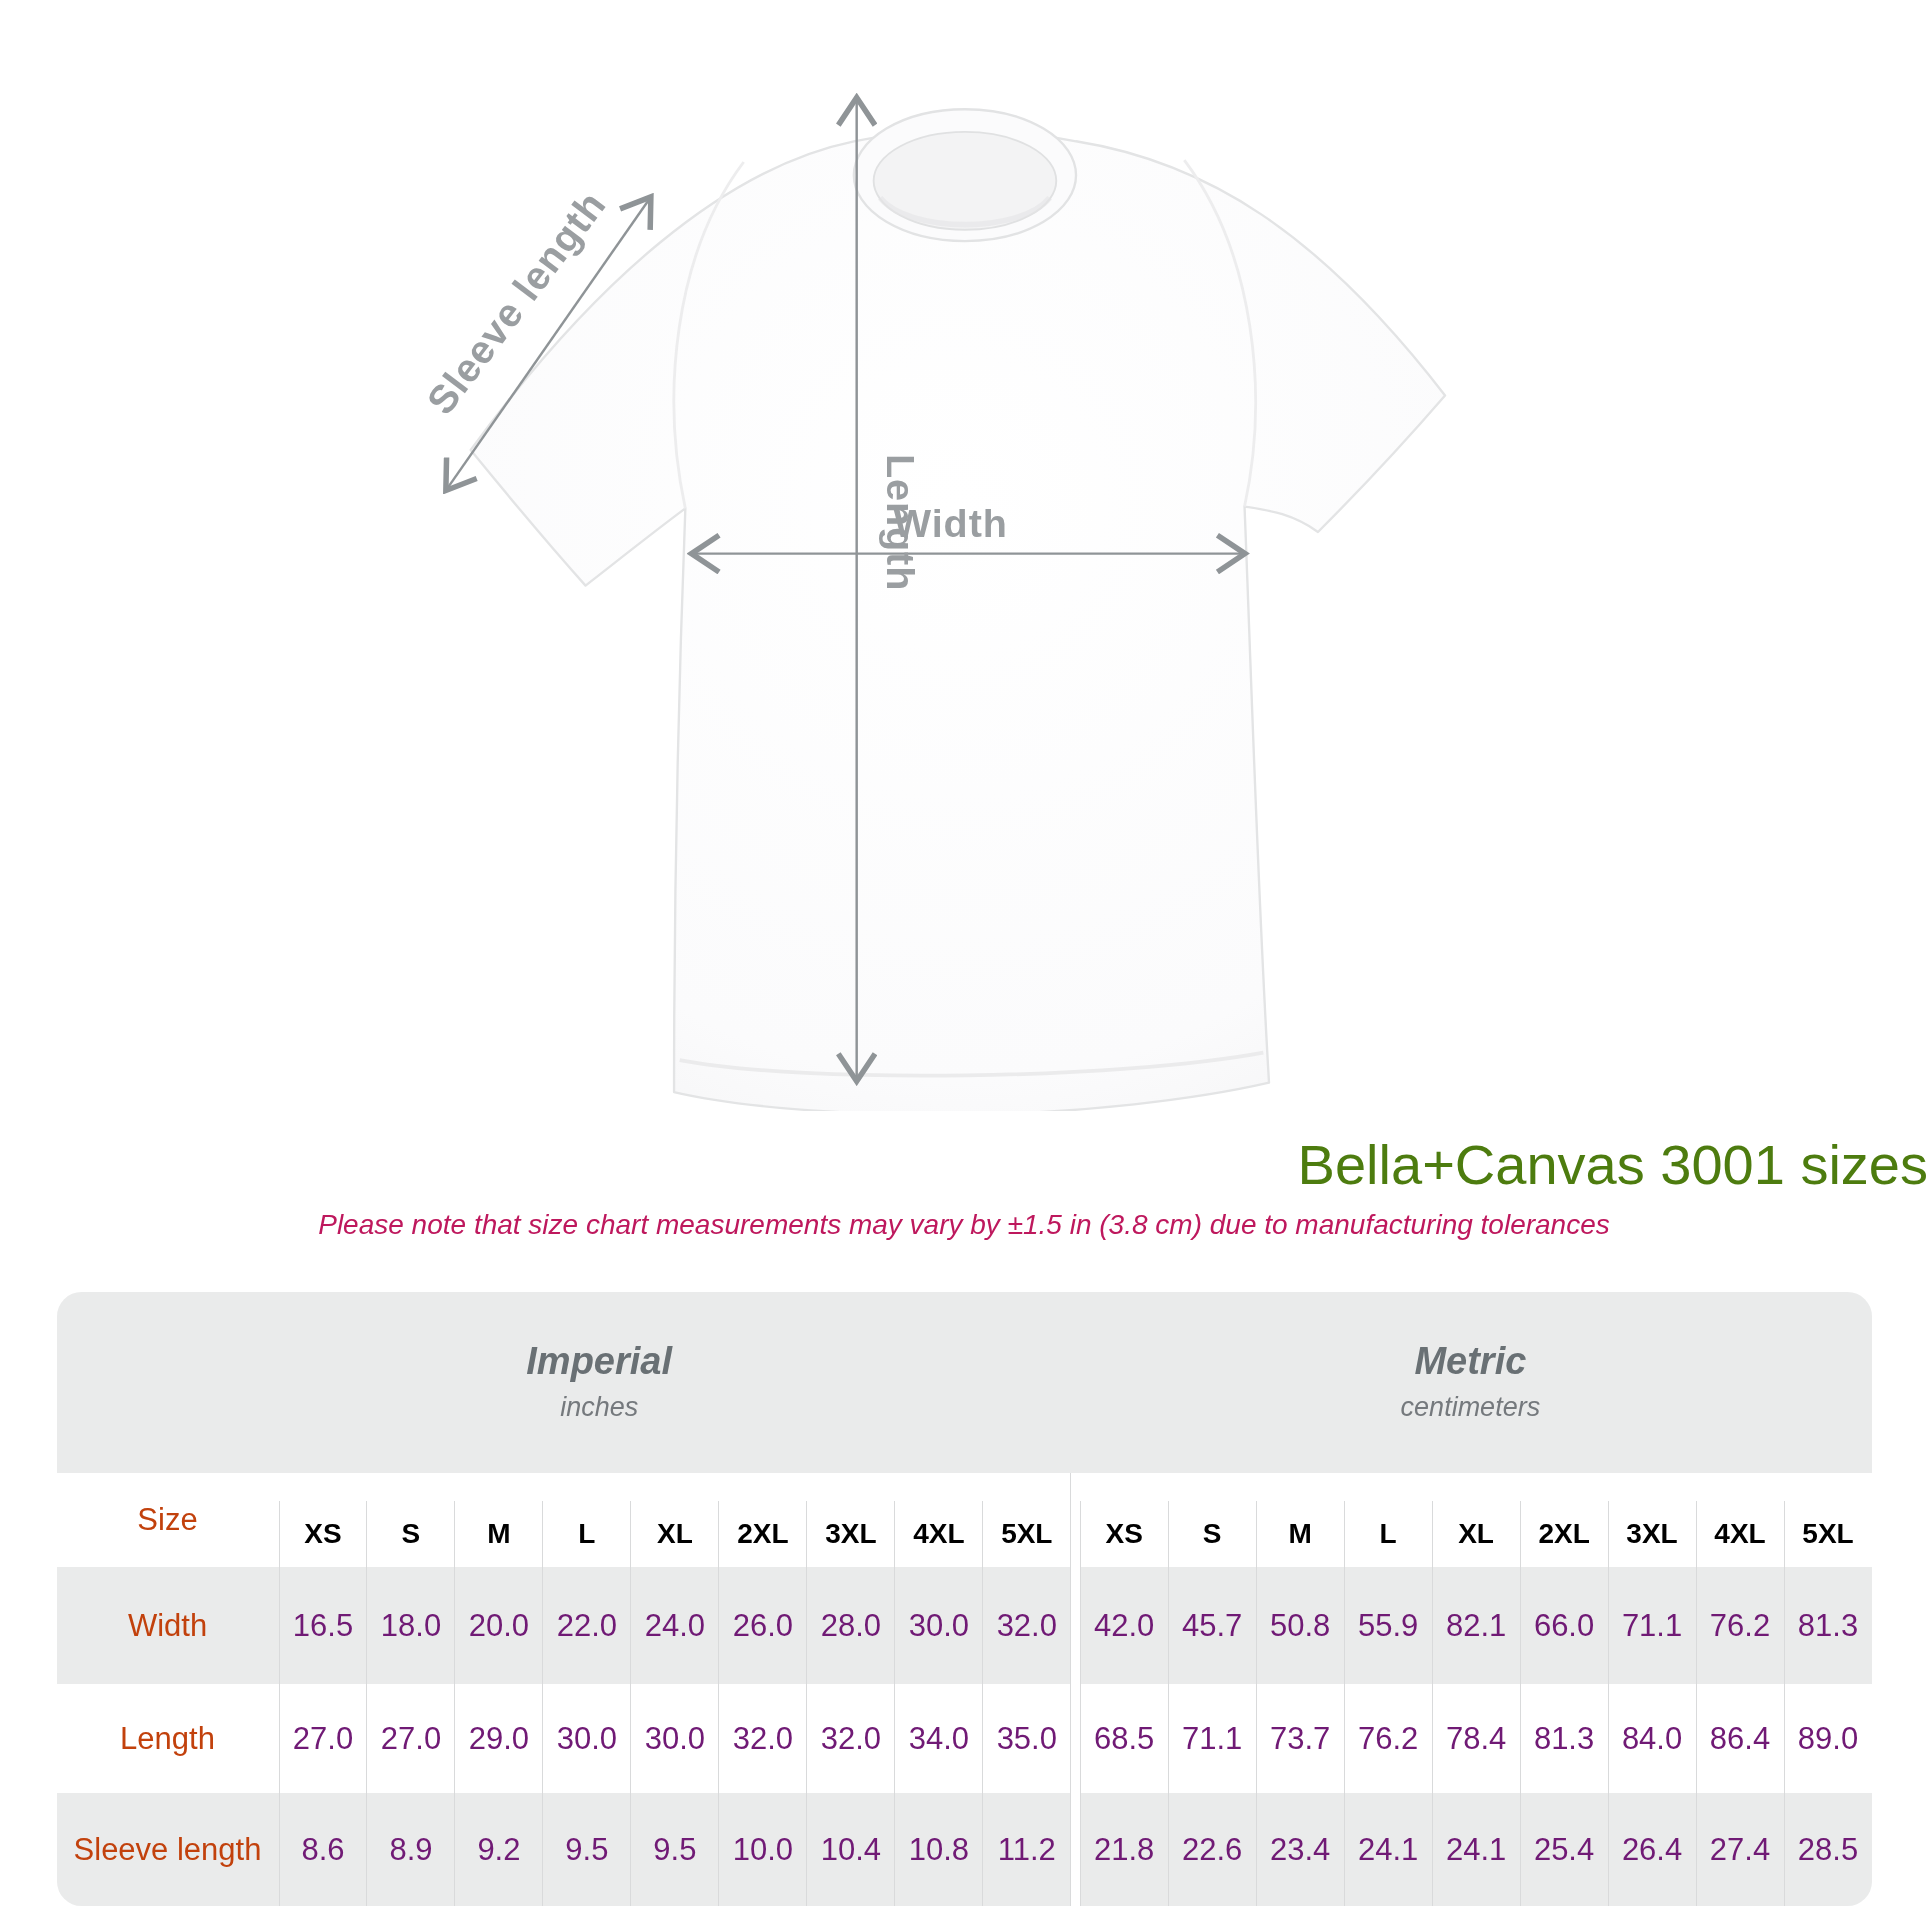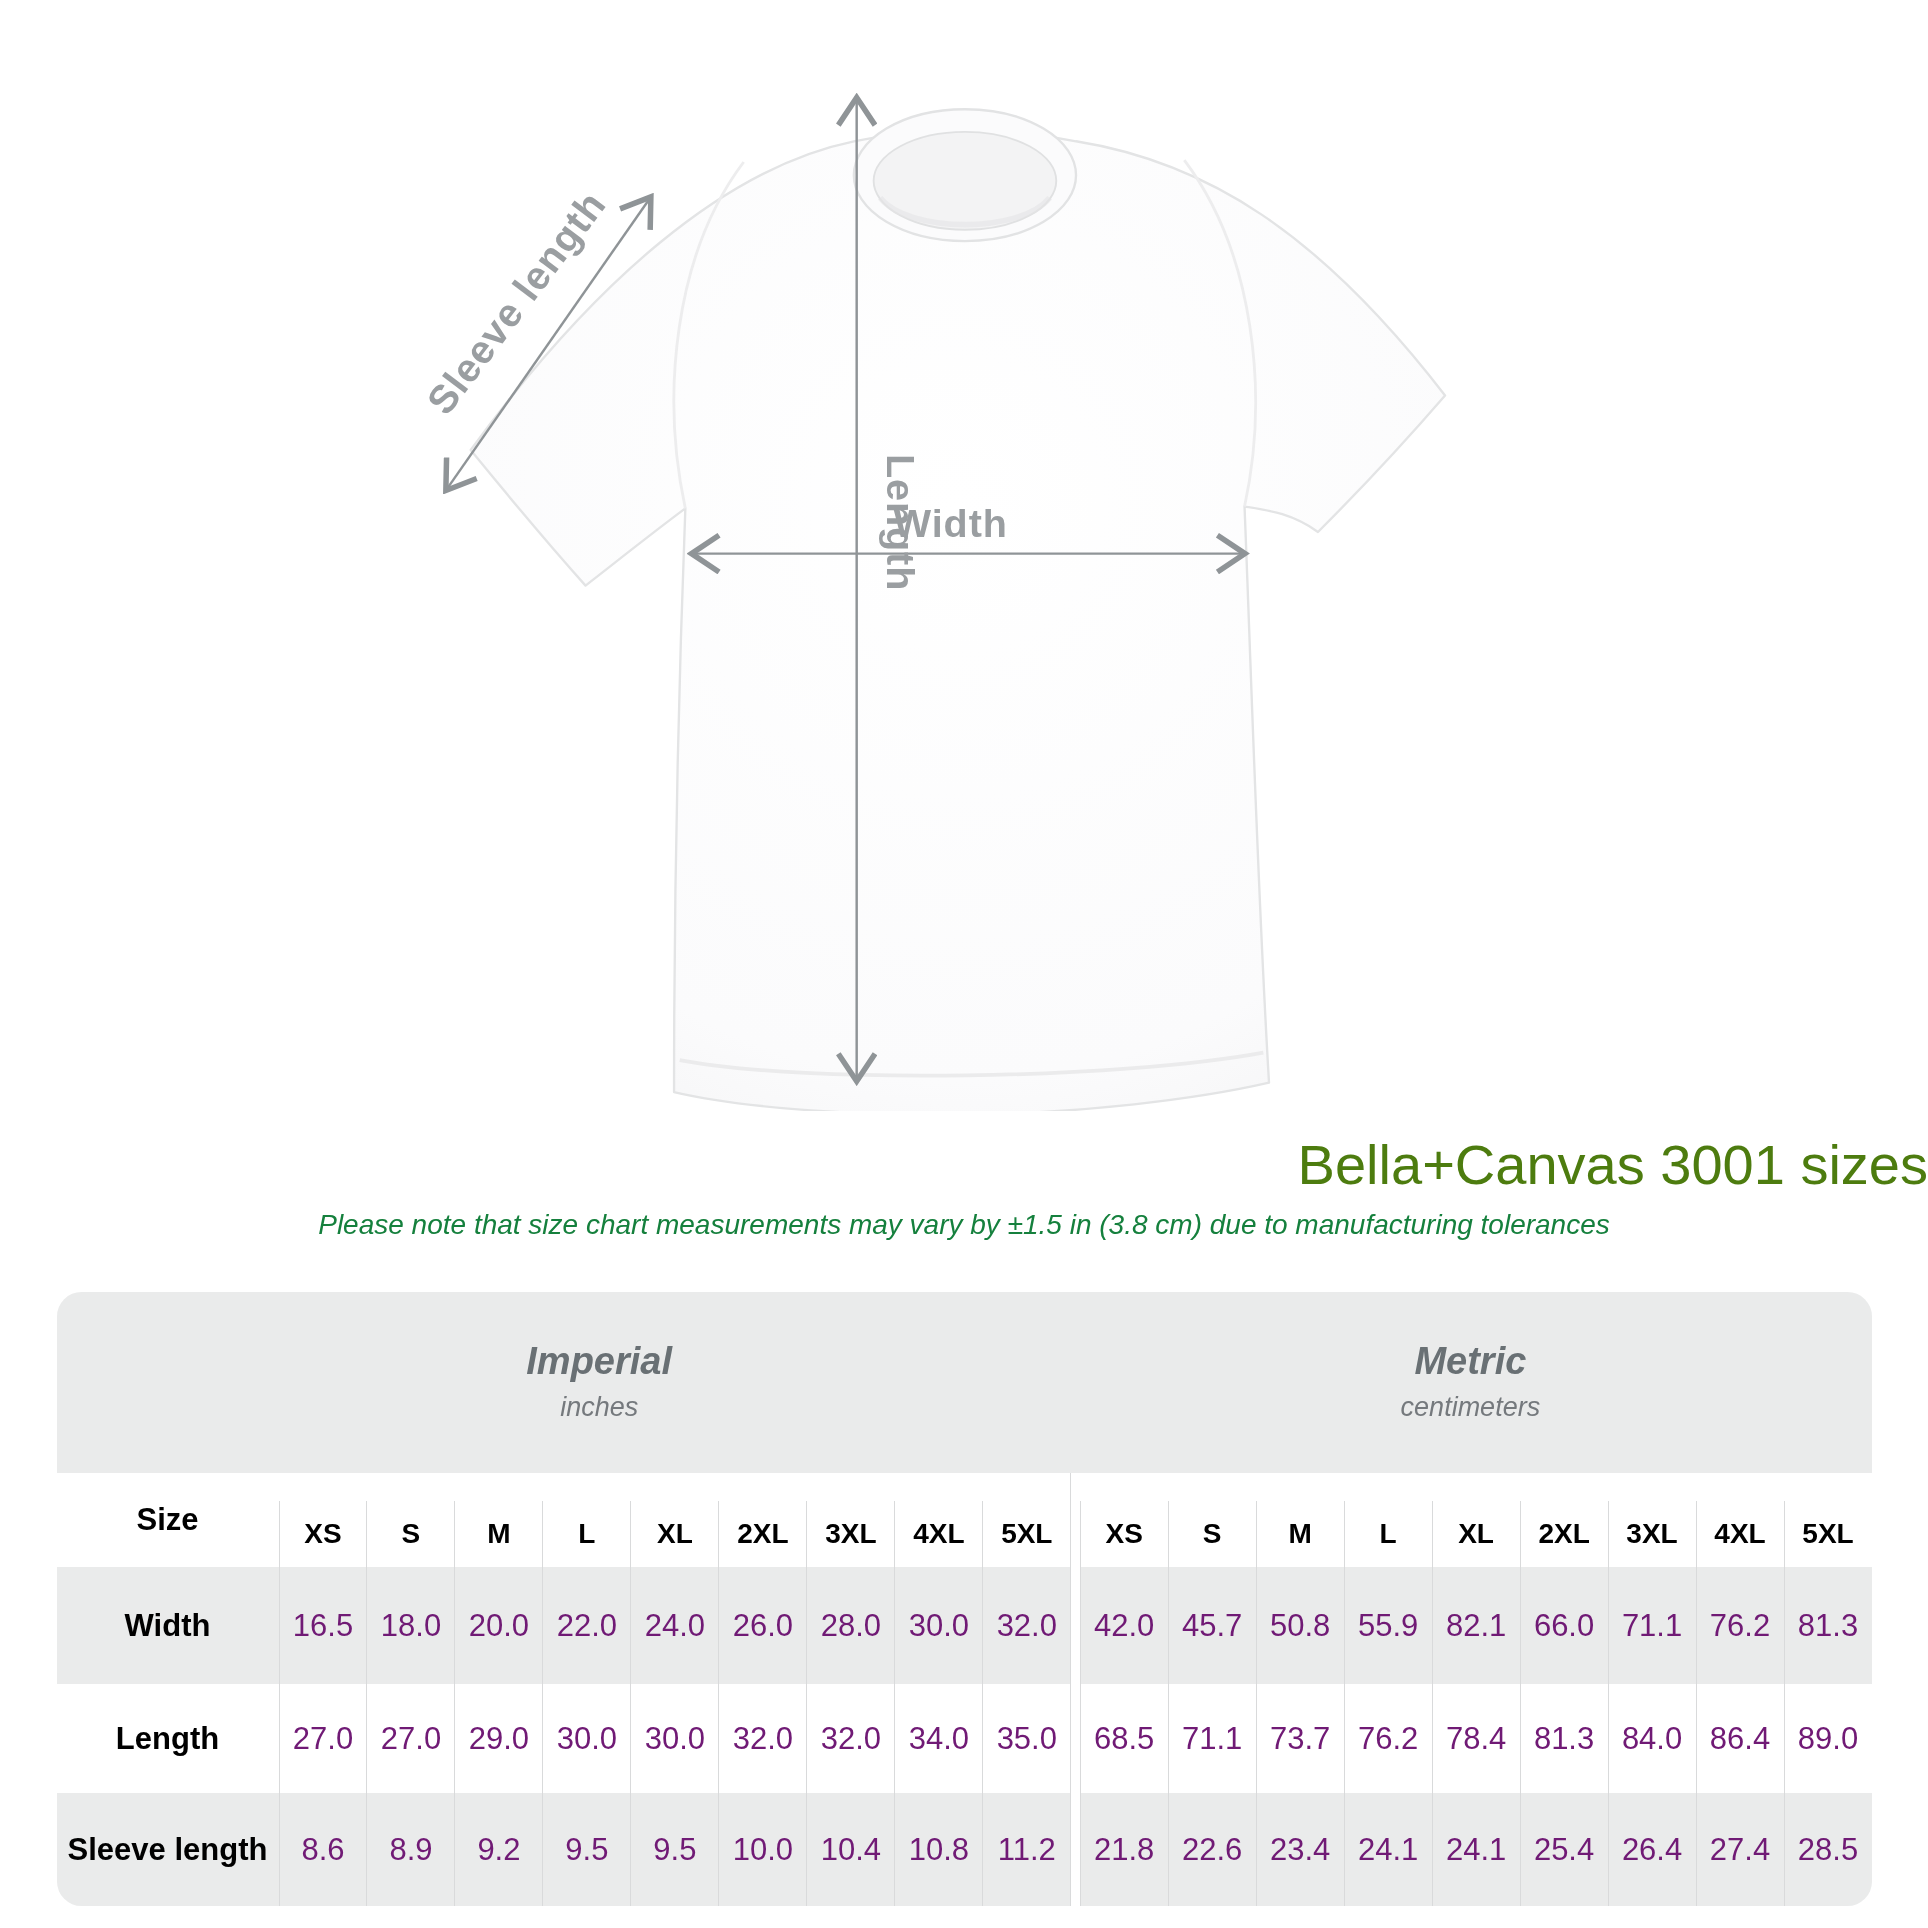--- a/index.html
+++ b/index.html
@@ -5,41 +5,41 @@
   html,body{margin:0;padding:0;background:#ffffff;}
   body{width:1928px;height:1928px;overflow:hidden;font-family:"Liberation Sans",sans-serif;}
 
   
   .diagram{display:block;margin:0;width:1928px;height:1111px;}
   .dim-label{font-family:"Liberation Sans",sans-serif;font-weight:bold;font-size:42px;fill:#9a9ea1;letter-spacing:1px;}
 
   
   .page-title{margin:24.5px 0 0;text-align:right;font-size:56px;line-height:1.05;
     font-weight:normal;color:#4d7c0f;}
-  .size-note{margin:15px 0 0;text-align:center;font-style:italic;font-size:28px;color:#15803d;}
+  .size-note{margin:15px 0 0;text-align:center;font-style:italic;font-size:28px;color:#be185d;}
 
   
   .table-wrap{width:1815px;margin:51px auto 0;border-radius:24.5px;overflow:hidden;}
   .band{position:relative;height:181px;background:#eaebeb;}
   .grp{position:absolute;top:50%;transform:translate(-50%,-52%);text-align:center;white-space:nowrap;}
   .grp-imperial{left:29.9%;}
   .grp-metric{left:77.9%;}
   .grp .t{font-style:italic;font-weight:bold;font-size:38px;color:#697074;}
   .grp .s{font-style:italic;font-size:27px;color:#75797d;margin-top:9.4px;text-align:center;}
 
   .grid{display:grid;grid-template-columns:222px repeat(9,1fr) 9.4px repeat(9,1fr);
         grid-template-rows:94px 117px 109px 113px;}
   .cell{display:flex;align-items:center;justify-content:center;
         border-left:1.9px solid #d9dadb;white-space:nowrap;}
   .cell.first{border-left:none;}
   .cell.gap{background:#ffffff;}
   .cell.g{background:#eaebeb;}
   .cell.gap.g{background:#ffffff;}
   .hdr{font-weight:bold;font-size:28px;color:#000000;margin-top:28px;}
-  .lab{font-weight:bold;font-size:31px;color:#000000;}
+  .lab{font-weight:normal;font-size:31px;color:#c2410c;}
   .val{font-size:31px;color:#701a75;}
 </style>
 </head>
 <body>
 
 <svg class="diagram" viewBox="0 0 2048 1180">
   <defs>
     <radialGradient id="fabric" cx="50%" cy="38%" r="75%">
       <stop offset="0%" stop-color="#ffffff"></stop>
       <stop offset="78%" stop-color="#fbfbfc"></stop>

